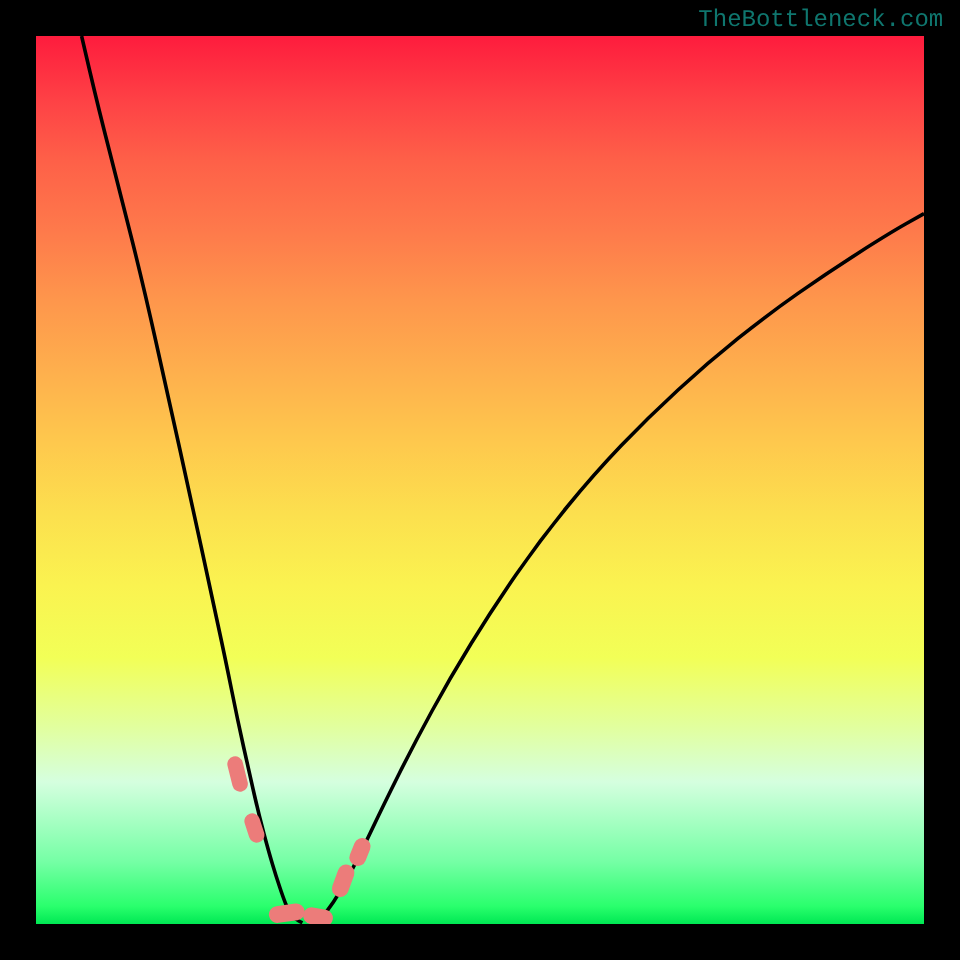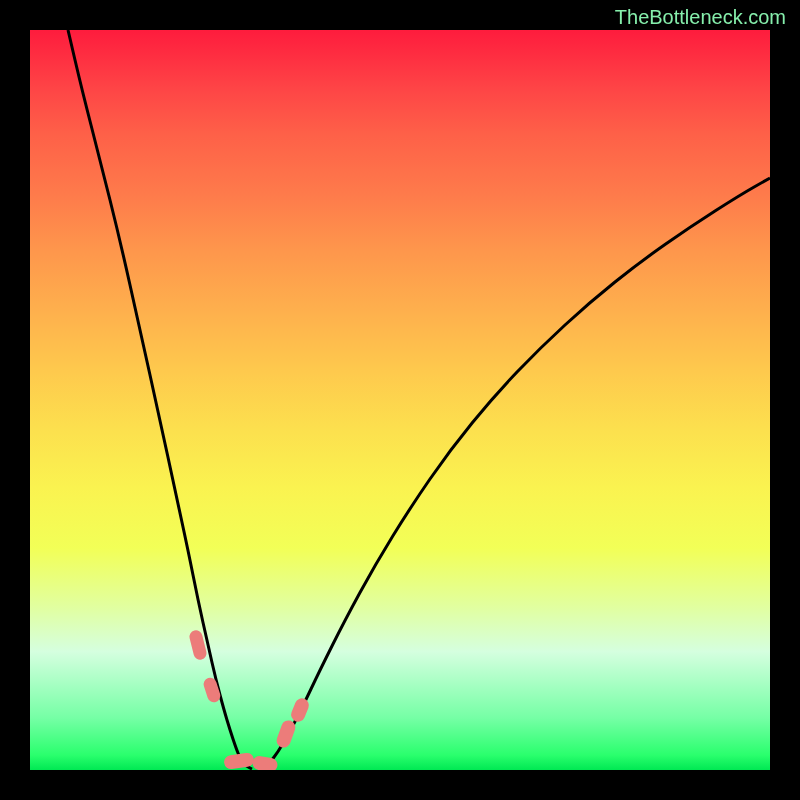--- a/index.html
+++ b/index.html
@@ -11,22 +11,22 @@
       width: 800px;
       height: 800px;
       background: #000;
       position: relative;
       overflow: hidden;
     }
     .watermark {
       position: absolute;
       top: 6px;
       right: 14px;
-      color: #86efac;
-      font-family: Liberation Sans, sans-serif;
+      color: #0f766e;
+      font-family: Liberation Mono, monospace;
       font-size: 20px;
       font-weight: 500;
       z-index: 10;
     }
     .chart-area {
       position: absolute;
       left: 30px;
       top: 30px;
       width: 740px;
       height: 740px;

